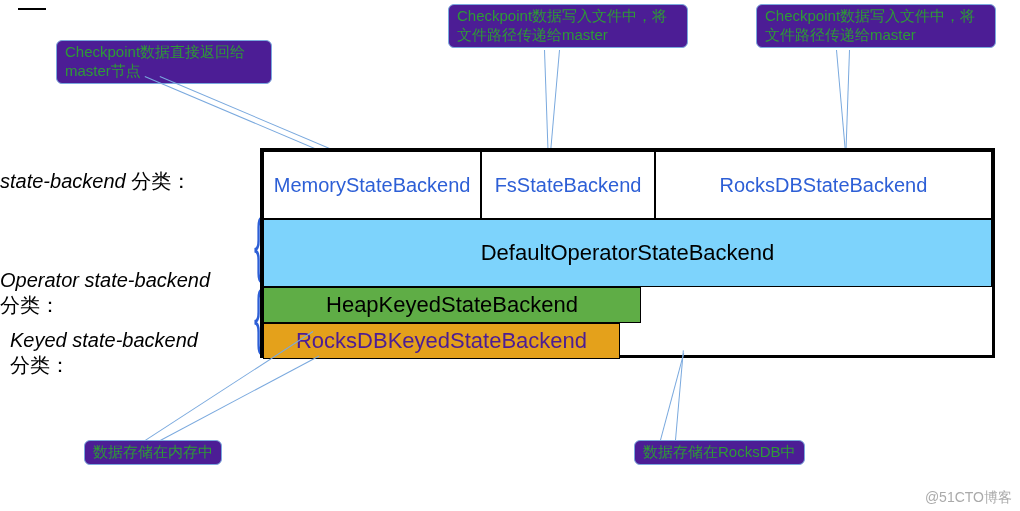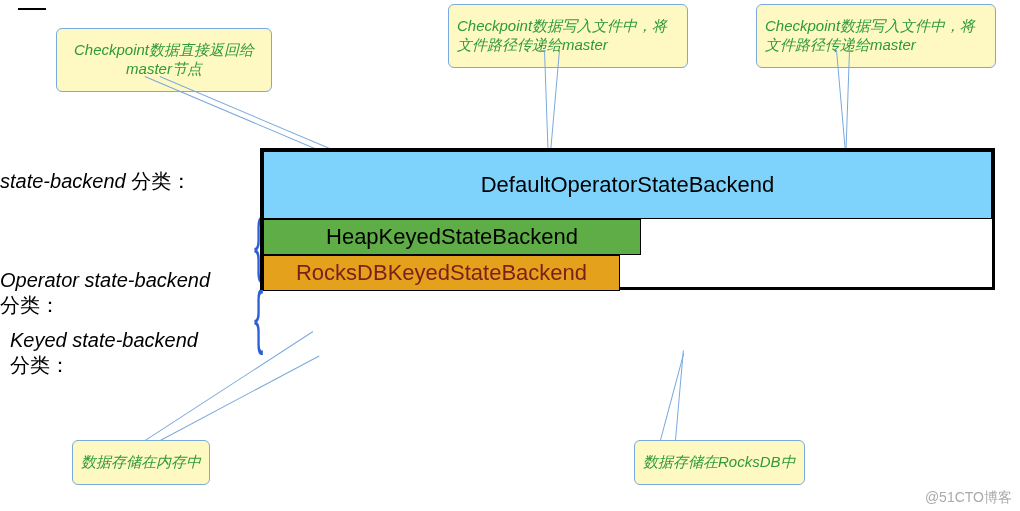--- a/index.html
+++ b/index.html
@@ -8,26 +8,25 @@
     width: 1020px;
     height: 511px;
     position: relative;
     font-family: "Helvetica Neue", Arial, sans-serif;
     background: #fff;
   }
   .callout {
     position: absolute;
     border: 1px solid #7aa9de;
     border-radius: 6px;
-    background: #fef9c3;
-    padding: 12px 8px;
+    background: #4c1d95;
+    padding: 2px 8px;
     font-size: 15px;
     color: #2e9a36;
     line-height: 1.25;
-    font-style: italic;
   }
   .pointer {
     position: absolute;
     background: #7aa9de;
     height: 1px;
     transform-origin: 0 0;
   }
   .tbl {
     position: absolute;
     left: 260px;
@@ -50,21 +49,21 @@
     text-align: center;
   }
   .r1 { height: 68px; background: #fff; color: #2d5fd6; }
   .r1 .c1 { width: 220px; }
   .r1 .c2 { width: 175px; }
   .r1 .c3 { width: 340px; }
   .r2 { height: 68px; }
   .r2 .c1 { width: 735px; background: #7dd3fc; color: #000; font-size: 22px; }
   .r3 { height: 68px; flex-direction: column; }
   .r3 .c1 { width: 378px; background: #5fad46; color: #000; font-size: 22px; }
-  .r3 .c2 { width: 357px; background: #e4a11b; color: #7f1d1d; font-size: 22px; }
+  .r3 .c2 { width: 357px; background: #e4a11b; color: #4c1d95; font-size: 22px; }
 
   .label {
     position: absolute;
     font-size: 20px;
     font-style: italic;
     font-weight: 500;
     width: 260px;
   }
   .sub { font-style: normal; }
   .brace {
@@ -86,21 +85,21 @@
     left: 18px; top: 8px;
     width: 28px; height: 2px;
     background: #000;
   }
 </style>
 </head>
 <body>
 
 <div class="topstub"></div>
 
-<div class="callout" style="left:56px; top:28px; width:216px;text-align:center;">Checkpoint数据直接返回给master节点</div>
+<div class="callout" style="left:56px; top:40px; width:216px;">Checkpoint数据直接返回给master节点</div>
 <div class="callout" style="left:448px; top:4px; width:240px;">Checkpoint数据写入文件中，将文件路径传递给master</div>
 <div class="callout" style="left:756px; top:4px; width:240px;">Checkpoint数据写入文件中，将文件路径传递给master</div>
 
 <div class="pointer" style="left:160px; top:76px; width:230px; transform:rotate(23deg);"></div>
 <div class="pointer" style="left:145px; top:76px; width:230px; transform:rotate(23deg);"></div>
 <div class="pointer" style="left:545px; top:50px; width:100px; transform:rotate(88deg);"></div>
 <div class="pointer" style="left:560px; top:50px; width:100px; transform:rotate(95deg);"></div>
 <div class="pointer" style="left:850px; top:50px; width:100px; transform:rotate(92deg);"></div>
 <div class="pointer" style="left:837px; top:50px; width:100px; transform:rotate(85deg);"></div>
 
@@ -114,30 +113,35 @@
 </div>
 <div class="label" style="left:10px; top:300px;margin-top:29px;">
   <span>Keyed state-backend</span><br>
   <span class="sub">分类：</span>
 </div>
 
 <div class="brace" style="left:247px; top:204px;">{</div>
 <div class="brace" style="left:247px; top:276px;">{</div>
 
 <div class="tbl">
+  <div class="row r1">
+    <div class="cell c1">MemoryStateBackend</div>
+    <div class="cell c2">FsStateBackend</div>
+    <div class="cell c3">RocksDBStateBackend</div>
+  </div>
   <div class="row r2">
     <div class="cell c1">DefaultOperatorStateBackend</div>
   </div>
   <div class="row r3">
     <div class="cell c1">HeapKeyedStateBackend</div>
     <div class="cell c2">RocksDBKeyedStateBackend</div>
   </div>
 </div>
 
-<div class="callout" style="left:72px; top:440px;">数据存储在内存中</div>
+<div class="callout" style="left:84px; top:440px;">数据存储在内存中</div>
 <div class="callout" style="left:592px; top:440px;margin-left:42px;">数据存储在RocksDB中</div>
 
 <div class="pointer" style="left:160px; top:440px; width:180px; transform:rotate(-28deg);"></div>
 <div class="pointer" style="left:145px; top:440px; width:200px; transform:rotate(-33deg);"></div>
 <div class="pointer" style="left:660px; top:440px; width:90px; transform:rotate(-75deg);"></div>
 <div class="pointer" style="left:675px; top:440px; width:90px; transform:rotate(-85deg);"></div>
 
 <div class="watermark">@51CTO博客</div>
 
 </body></html>

